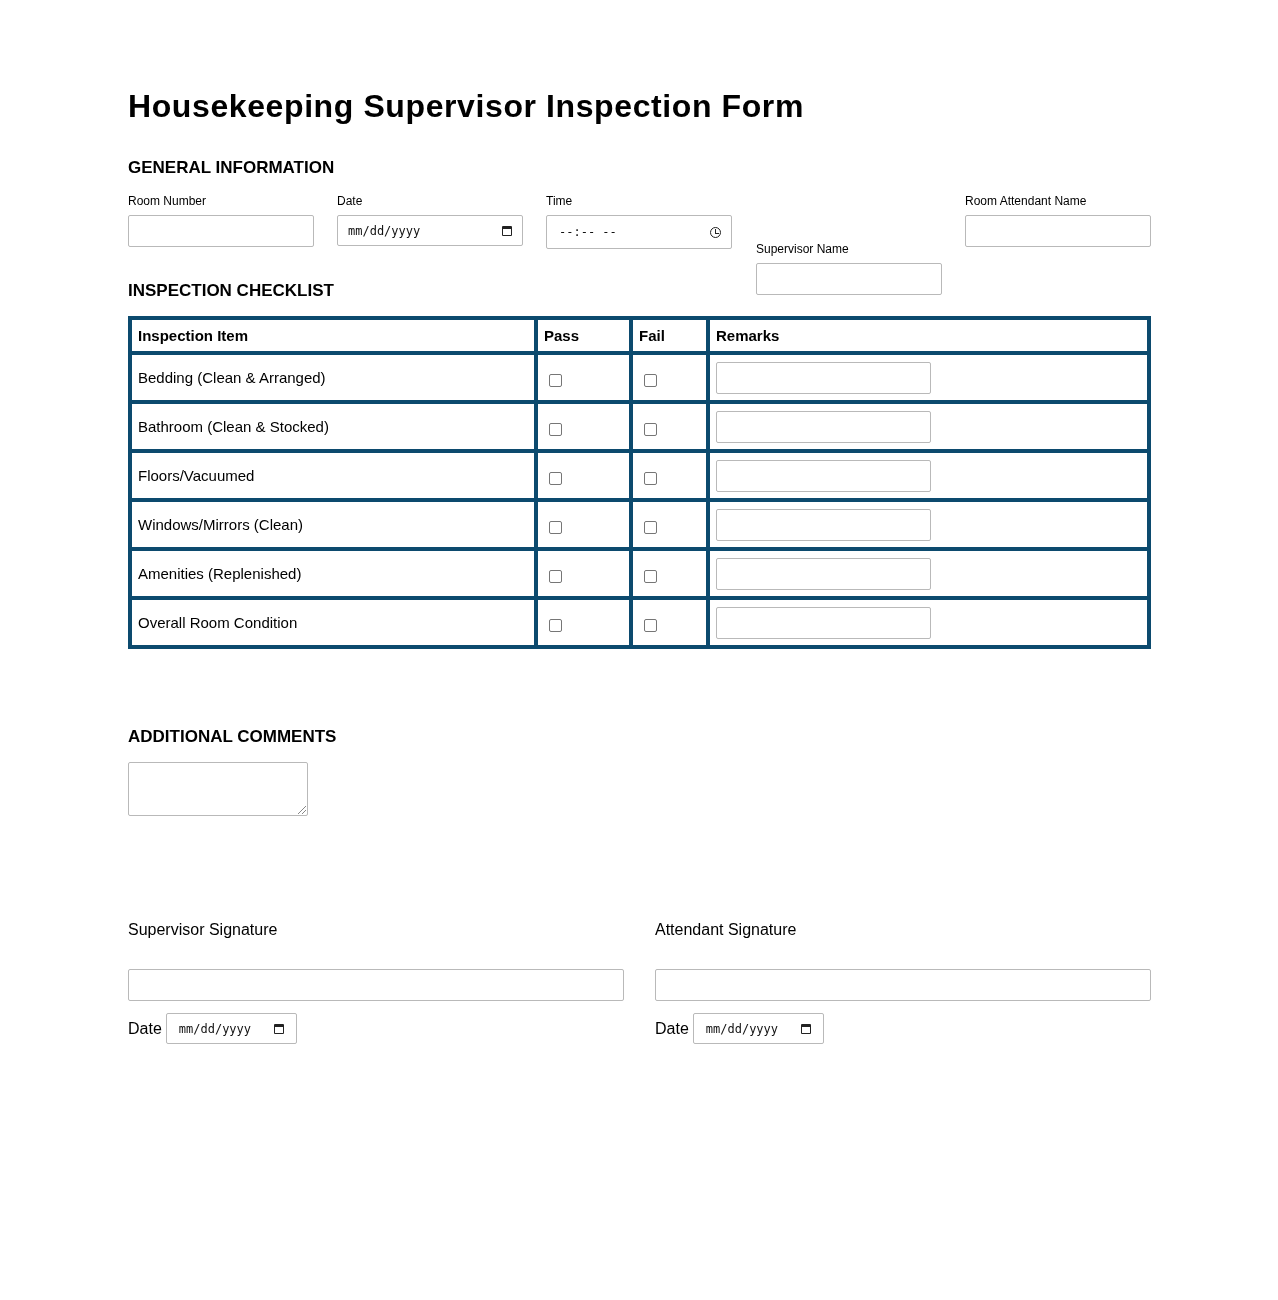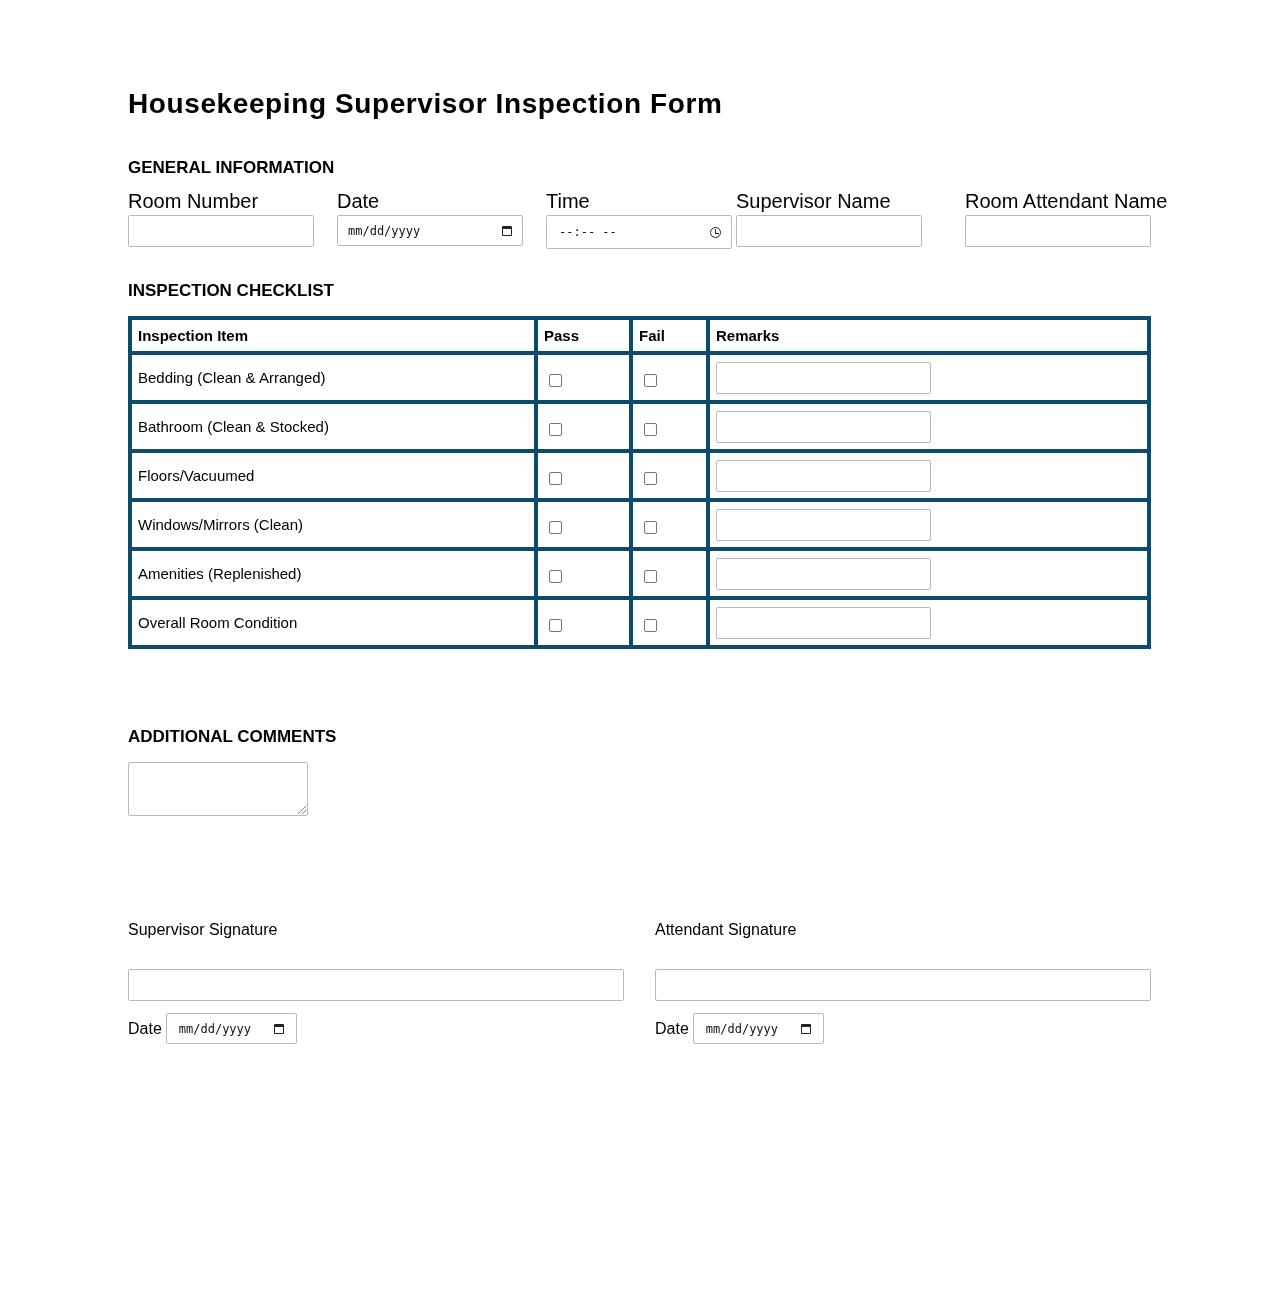--- a/index.html
+++ b/index.html
@@ -12,41 +12,41 @@
   }
   .page {
     position: absolute;
     left: 128px; top: 0;
     width: 1023px;
   }
   .title {
     position: absolute;
     top: 88px; left: 0;
     margin: 0;
-    font-size: 28px;
+    font-size: 32px;
     font-weight: bold;
     letter-spacing: 0.6px;
     white-space: nowrap;
   }
   .section-heading {
     position: absolute;
     left: 0;
     margin: 0;
     font-size: 17px;
     font-weight: bold;
     white-space: nowrap;
   }
   .field {
     position: absolute;
     top: 191px;
     width: 186px;
   }
   .field-label {
     display: block;
-    font-size: 20px;
+    font-size: 12px;
     height: 20px;
     line-height: 20px;
     white-space: nowrap;
   }
   .text-input {
     display: block;
     margin-top: 4px;
     width: 186px;
     height: 32px;
     border: 1px solid #b9b9b9;
@@ -203,21 +203,21 @@
   </div>
 
   <div class="field" style="left:418px;">
     <label class="field-label">Time</label>
     <div class="text-input pseudo-input" style="height:34px;">
       <span class="ph" style="padding-left:2px;">--:-- --</span>
       <span class="clock-icon"></span>
     </div>
   </div>
 
-  <div class="field" style="left:608px;">
+  <div class="field" style="left:628px;margin-top:48px;">
     <label class="field-label">Supervisor Name</label>
     <div class="text-input"></div>
   </div>
 
   <div class="field" style="left:837px;">
     <label class="field-label">Room Attendant Name</label>
     <div class="text-input"></div>
   </div>
 
   <h2 class="section-heading" style="top:281px;">INSPECTION CHECKLIST</h2>

